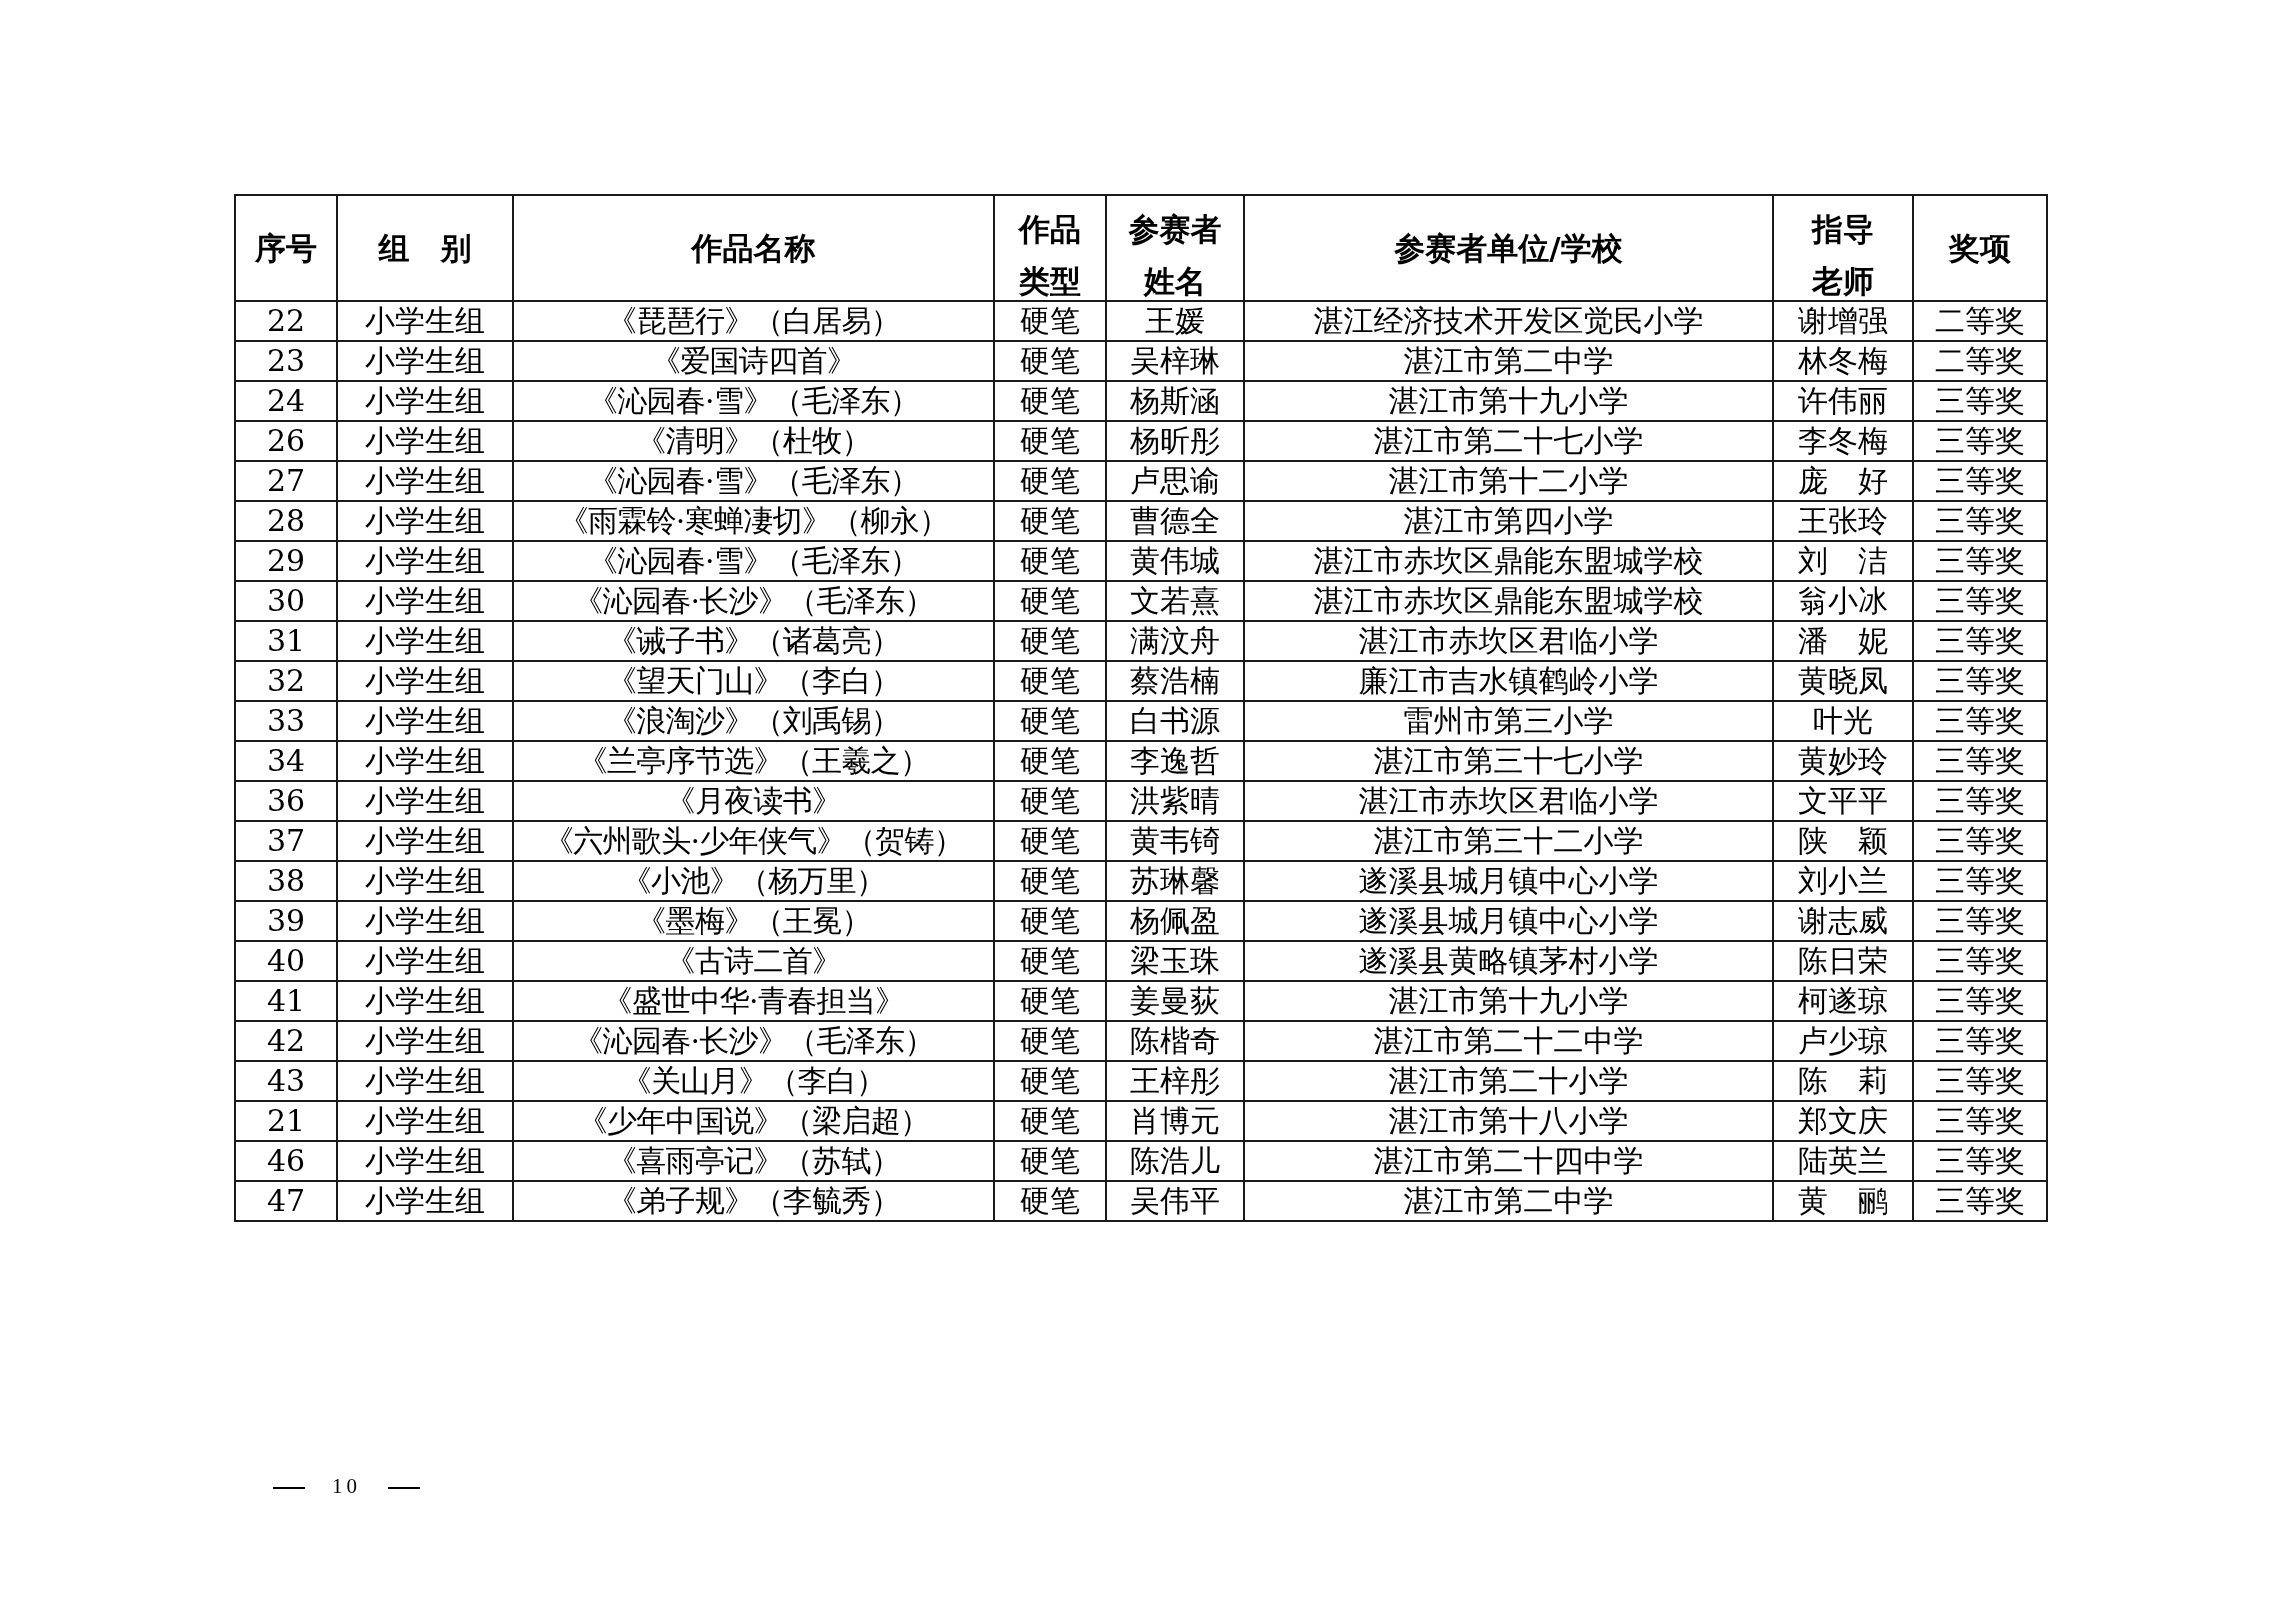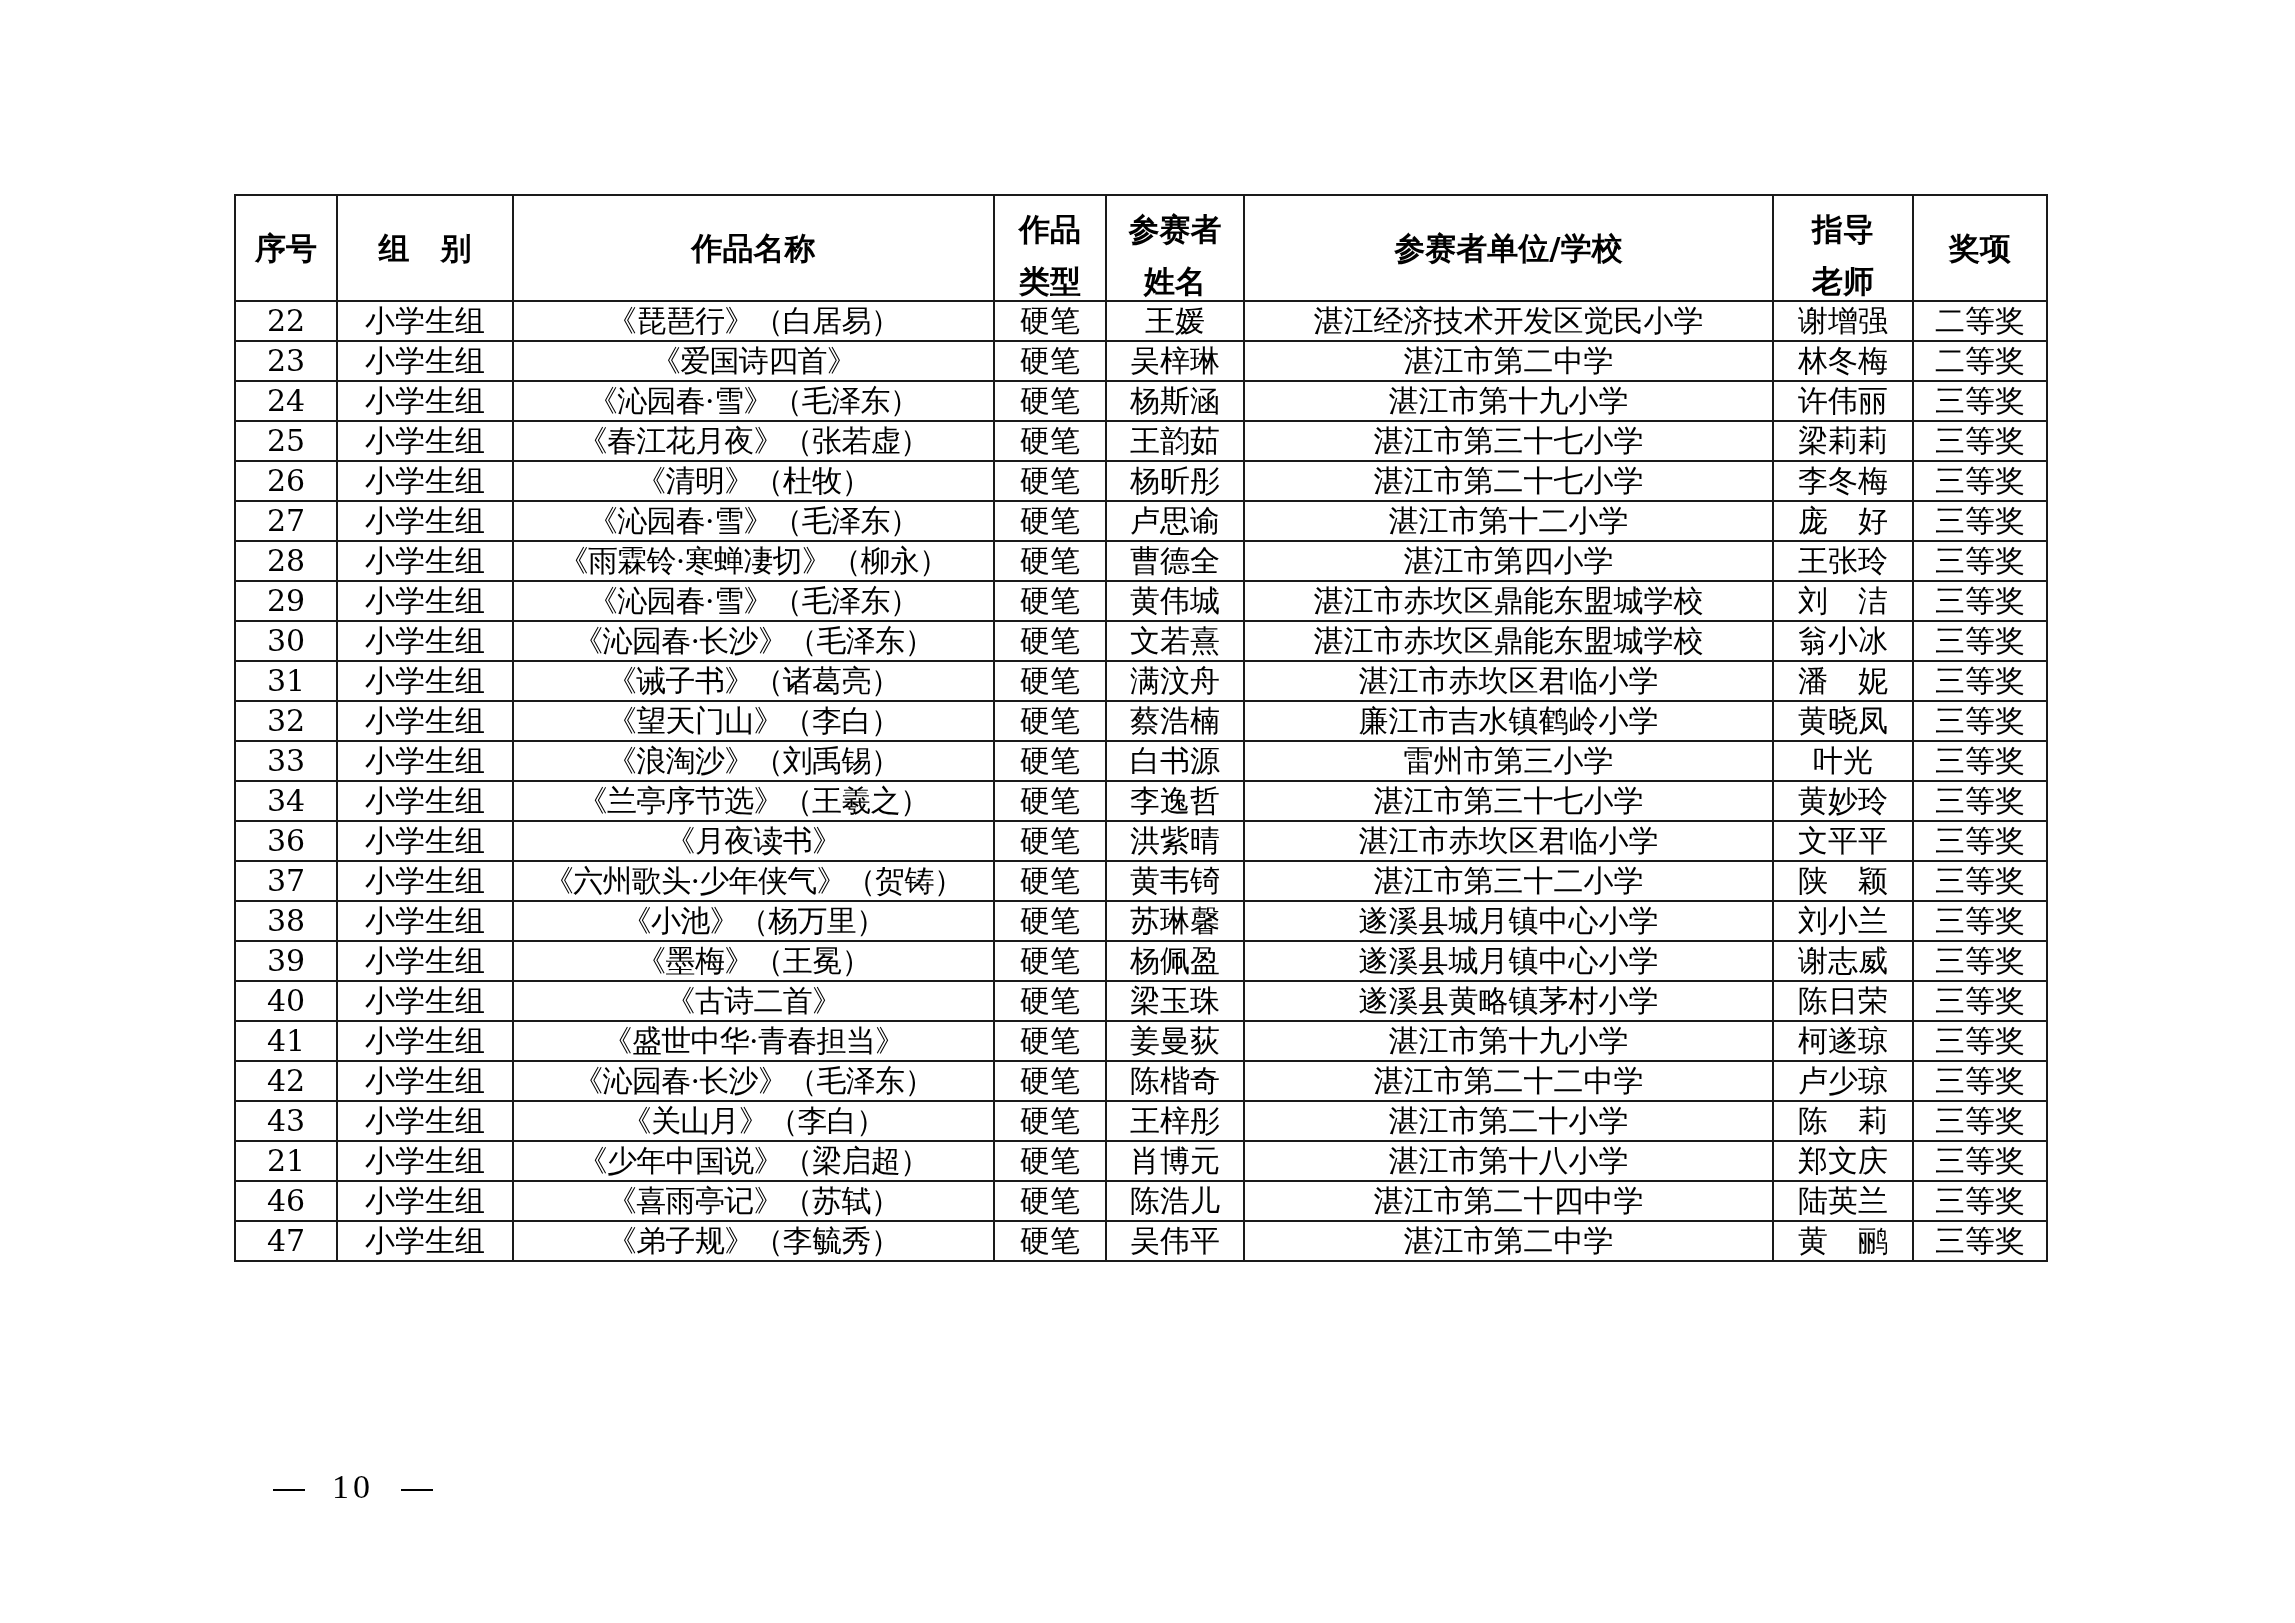--- a/index.html
+++ b/index.html
@@ -9,21 +9,21 @@
   table.awards { position:absolute; left:234px; top:194px; width:1813px;
                  border-collapse:collapse; table-layout:fixed; }
   table.awards th, table.awards td { border:2px solid #1a1a1a; padding:0; overflow:hidden; white-space:nowrap; }
   table.awards th { height:90px; font-weight:bold; font-size:31px; line-height:38px;
                     text-align:center; vertical-align:middle; font-family:"DejaVu Sans","Liberation Sans",sans-serif; }
   table.awards td { height:38px; font-size:30px; line-height:38px; vertical-align:middle; }
   td.c { text-align:center; }
   td.l { text-align:center; padding-left:12.3px; }
   td.title { padding-left:4.1px; letter-spacing:-0.7px; }
   .th-2line span { display:block;margin-top:14px; }
-  .footer { position:absolute; left:273px; top:1466px; font-size:34px; line-height:41px;
+  .footer { position:absolute; left:273px; top:1466px; font-size:21px; line-height:41px;
             font-family:"Liberation Serif","DejaVu Serif",serif; }
   .footer .dash { display:inline-block; width:32px; height:2px; background:#000; vertical-align:middle; }
   .footer .num { display:inline-block; margin:0 27px 0 27px; letter-spacing:4.1px; }
 </style>
 </head>
 <body>
 
 <div class="page">
   <table class="awards">
     <colgroup>
@@ -82,30 +82,20 @@
           <td class="c">24</td>
           <td class="c">小学生组</td>
           <td class="l title">《沁园春·雪》（毛泽东）</td>
           <td class="c">硬笔</td>
           <td class="c">杨斯涵</td>
           <td class="l">湛江市第十九小学</td>
           <td class="c">许伟丽</td>
           <td class="c">三等奖</td>
         </tr>
         <tr>
-          <td class="c">25</td>
-          <td class="c">小学生组</td>
-          <td class="l title">《春江花月夜》（张若虚）</td>
-          <td class="c">硬笔</td>
-          <td class="c">王韵茹</td>
-          <td class="l">湛江市第三十七小学</td>
-          <td class="c">梁莉莉</td>
-          <td class="c">三等奖</td>
-        </tr>
-        <tr>
           <td class="c">26</td>
           <td class="c">小学生组</td>
           <td class="l title">《清明》（杜牧）</td>
           <td class="c">硬笔</td>
           <td class="c">杨昕彤</td>
           <td class="l">湛江市第二十七小学</td>
           <td class="c">李冬梅</td>
           <td class="c">三等奖</td>
         </tr>
         <tr>

